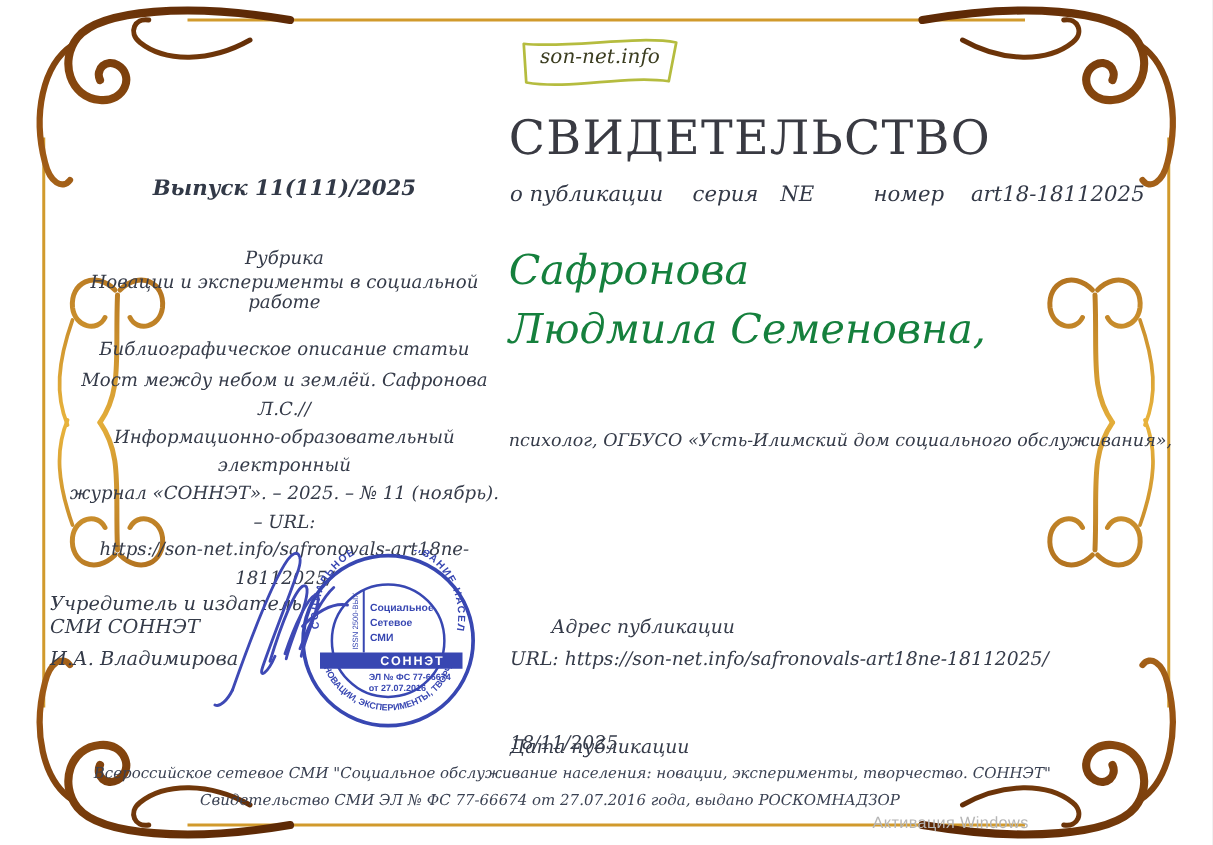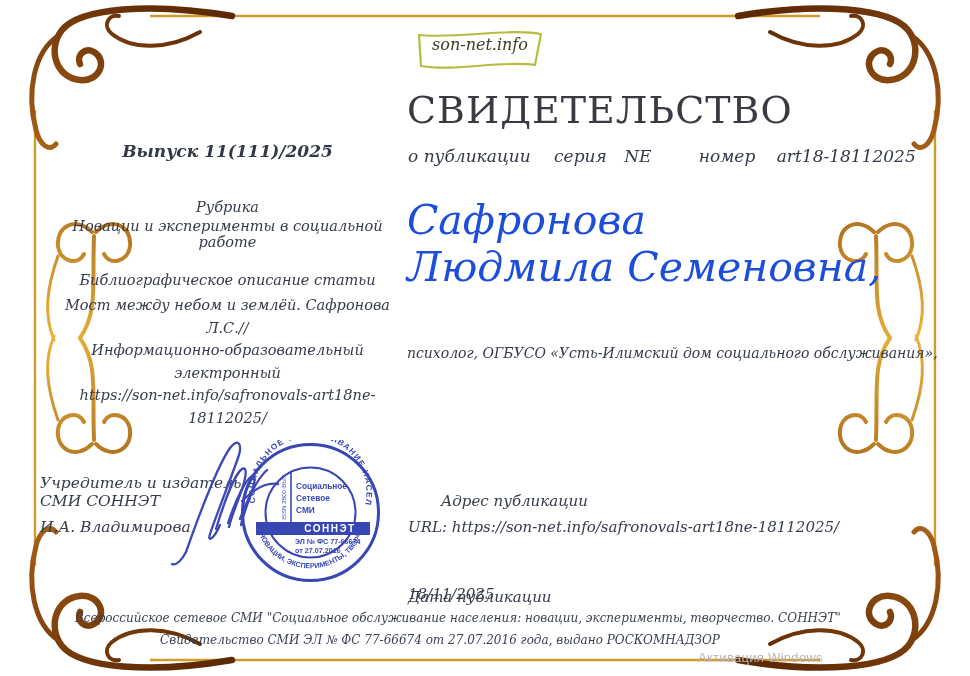--- a/index.html
+++ b/index.html
@@ -20,21 +20,21 @@
   .subtitle .sp3{margin-left:42px;}
   .subtitle .sp4{margin-left:16px;}
 
   .leftcol{left:55px;width:345px;text-align:center;z-index:2;font-style:italic;}
   .issue{top:141px;font-size:17px;font-weight:700;color:#323947;}
   .rubric-label{top:199px;font-size:14.5px;text-align:center;}
   .rubric{top:218px;font-size:14.5px;}
   .biblio-label{top:272px;font-size:14.5px;}
   .biblio{top:294px;font-size:14.5px;line-height:22.5px;}
 
-  .author-name{left:407px;font-size:41px;font-style:italic;color:#1d4ed8;z-index:2;white-space:nowrap;}
+  .author-name{left:407px;font-size:33px;font-style:italic;color:#15803d;z-index:2;white-space:nowrap;}
   .name1{top:196px;}
   .name2{top:243px;}
   .desc{left:407px;font-size:14px;font-style:italic;z-index:2;white-space:nowrap;}
   .desc1{top:331px;margin-top:14px;}
   .desc2{top:354px;}
 
   .article-title{left:407px;top:396px;font-size:25px;font-weight:700;font-style:italic;
                  color:#353944;z-index:2;white-space:nowrap;}
   .pub-label{left:408px;font-size:15px;font-style:italic;z-index:2;white-space:nowrap;}
   .addr-label{top:492px;margin-left:33px;}
@@ -115,20 +115,21 @@
     <span class="sp4">art18-18112025</span>
   </div>
 
   <div class="abs leftcol issue">Выпуск 11(111)/2025</div>
   <div class="abs leftcol rubric-label">Рубрика</div>
   <div class="abs leftcol rubric">Новации и эксперименты в социальной работе</div>
   <div class="abs leftcol biblio-label">Библиографическое описание статьи</div>
   <div class="abs leftcol biblio">
     <div>Мост между небом и землёй. Сафронова Л.С.//</div>
     <div>Информационно-образовательный электронный</div>
+    <div>журнал «СОННЭТ». – 2025. – № 11 (ноябрь). – URL:</div>
     <div>https://son-net.info/safronovals-art18ne-18112025/</div>
   </div>
 
   <div class="abs author-name name1">Сафронова</div>
   <div class="abs author-name name2">Людмила Семеновна,</div>
   <div class="abs desc desc1">психолог, ОГБУСО «Усть-Илимский дом социального обслуживания»,</div>
 
   <div class="abs pub-label addr-label">Адрес публикации</div>
   <div class="abs pub-label url-line">URL: https://son-net.info/safronovals-art18ne-18112025/</div>
   <div class="abs pub-label date-label">Дата публикации</div>

